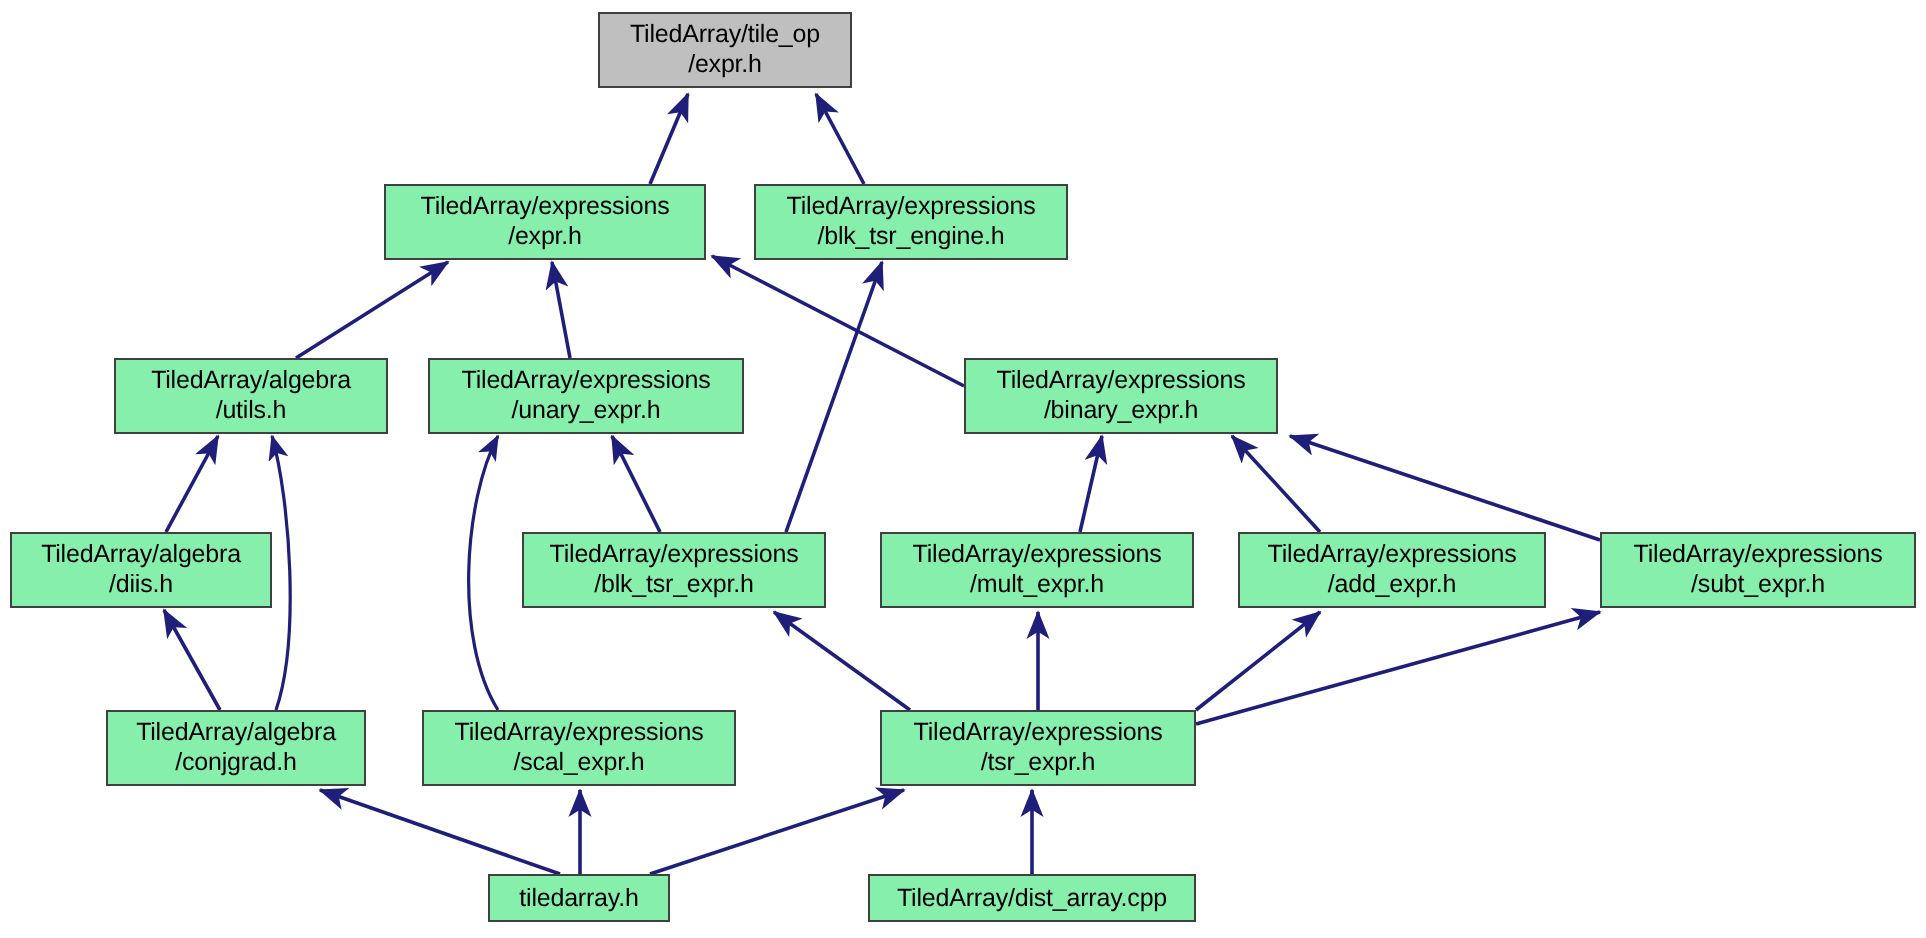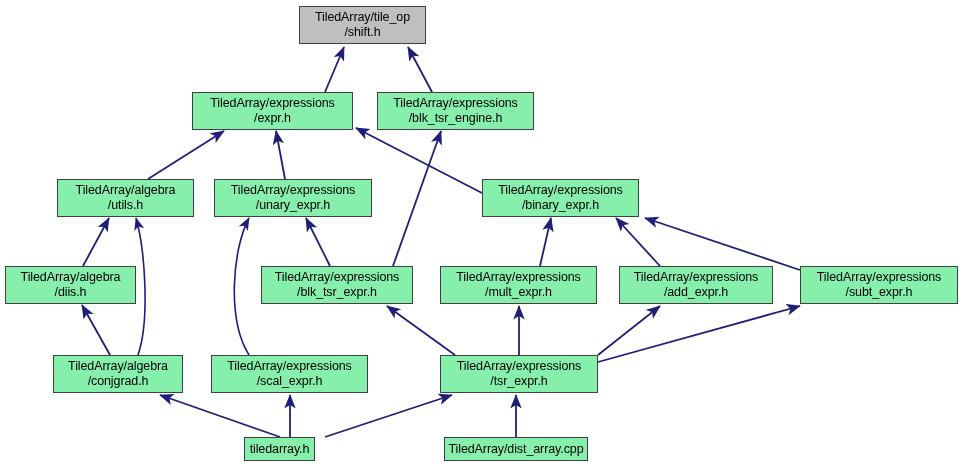--- a/index.html
+++ b/index.html
@@ -83,21 +83,21 @@
         <path d="M 598 362 L 800 306" stroke="#1f1f7a" stroke-width="1.8" fill="none" marker-end="url(#arrowhead)"></path>
         <path d="M 280 437 L 160 395" stroke="#1f1f7a" stroke-width="1.8" fill="none" marker-end="url(#arrowhead)"></path>
         <path d="M 290 437 L 290 395" stroke="#1f1f7a" stroke-width="1.8" fill="none" marker-end="url(#arrowhead)"></path>
         <path d="M 325 437 L 452 395" stroke="#1f1f7a" stroke-width="1.8" fill="none" marker-end="url(#arrowhead)"></path>
         <path d="M 516 437 L 516 395" stroke="#1f1f7a" stroke-width="1.8" fill="none" marker-end="url(#arrowhead)"></path>
       </g>
   </svg>
 
   <div id="node-group">
       <div class="node highlight" style="left: 299px; top: 6px; width: 127px; height: 38px;"><span class="label">TiledArray/tile_op
-/shift.h</span></div>
+/expr.h</span></div>
       <div class="node" style="left: 192px; top: 92px; width: 161px; height: 38px;"><span class="label">TiledArray/expressions
 /expr.h</span></div>
       <div class="node" style="left: 377px; top: 92px; width: 157px; height: 38px;"><span class="label">TiledArray/expressions
 /blk_tsr_engine.h</span></div>
       <div class="node" style="left: 57px; top: 179px; width: 137px; height: 38px;"><span class="label">TiledArray/algebra
 /utils.h</span></div>
       <div class="node" style="left: 214px; top: 179px; width: 158px; height: 38px;"><span class="label">TiledArray/expressions
 /unary_expr.h</span></div>
       <div class="node" style="left: 482px; top: 179px; width: 157px; height: 38px;"><span class="label">TiledArray/expressions
 /binary_expr.h</span></div>
@@ -110,17 +110,17 @@
       <div class="node" style="left: 619px; top: 266px; width: 154px; height: 38px;"><span class="label">TiledArray/expressions
 /add_expr.h</span></div>
       <div class="node" style="left: 800px; top: 266px; width: 158px; height: 38px;"><span class="label">TiledArray/expressions
 /subt_expr.h</span></div>
       <div class="node" style="left: 53px; top: 355px; width: 130px; height: 38px;"><span class="label">TiledArray/algebra
 /conjgrad.h</span></div>
       <div class="node" style="left: 211px; top: 355px; width: 157px; height: 38px;"><span class="label">TiledArray/expressions
 /scal_expr.h</span></div>
       <div class="node" style="left: 440px; top: 355px; width: 158px; height: 38px;"><span class="label">TiledArray/expressions
 /tsr_expr.h</span></div>
-      <div class="node" style="left: 244px; top: 437px; width: 71px; height: 24px;"><span class="label">tiledarray.h</span></div>
-      <div class="node" style="left: 444px; top: 437px; width: 144px; height: 24px; justify-content: flex-end;"><span class="label">TiledArray/dist_array.cpp</span></div>
+      <div class="node" style="left: 244px; top: 437px; width: 91px; height: 24px;"><span class="label">tiledarray.h</span></div>
+      <div class="node" style="left: 434px; top: 437px; width: 164px; height: 24px; justify-content: flex-end;"><span class="label">TiledArray/dist_array.cpp</span></div>
     </div>
 
 </div>
 
 </body></html>

